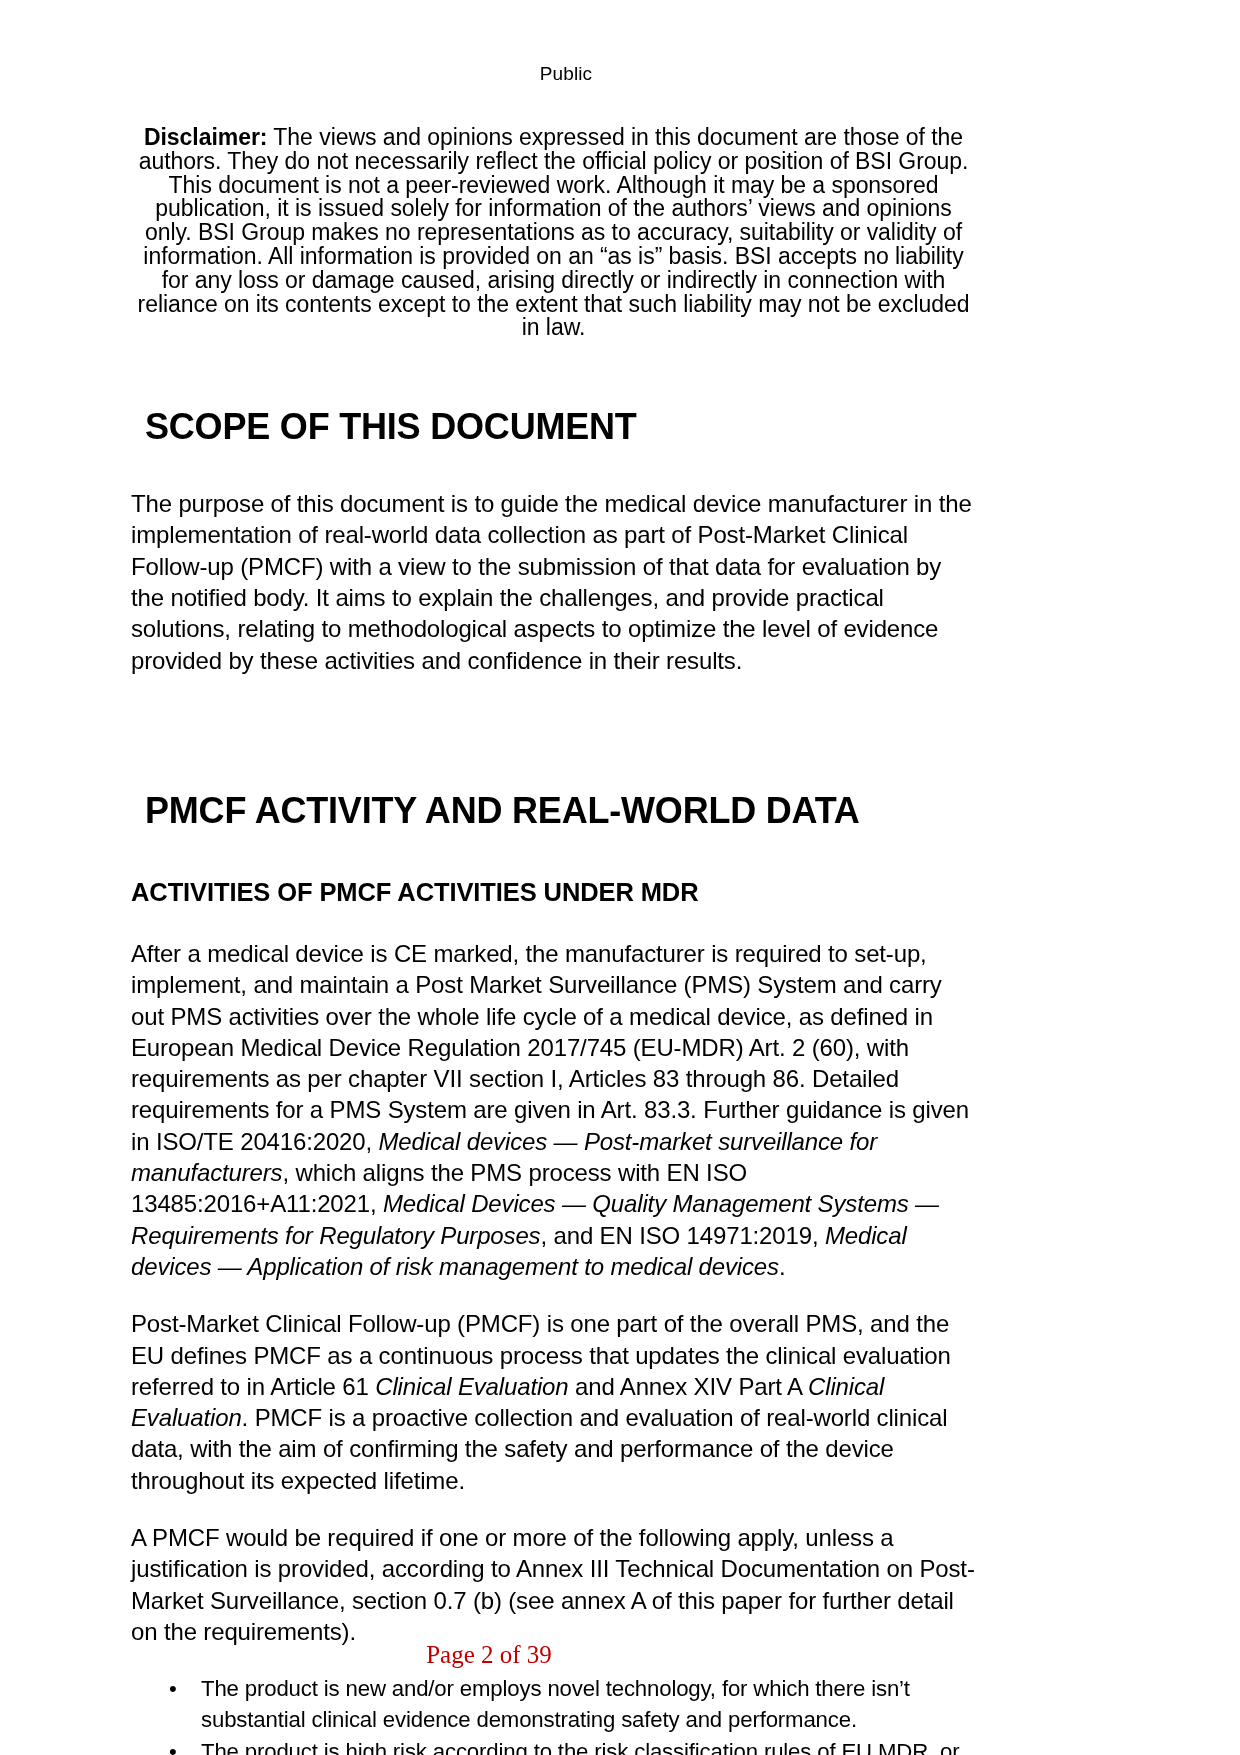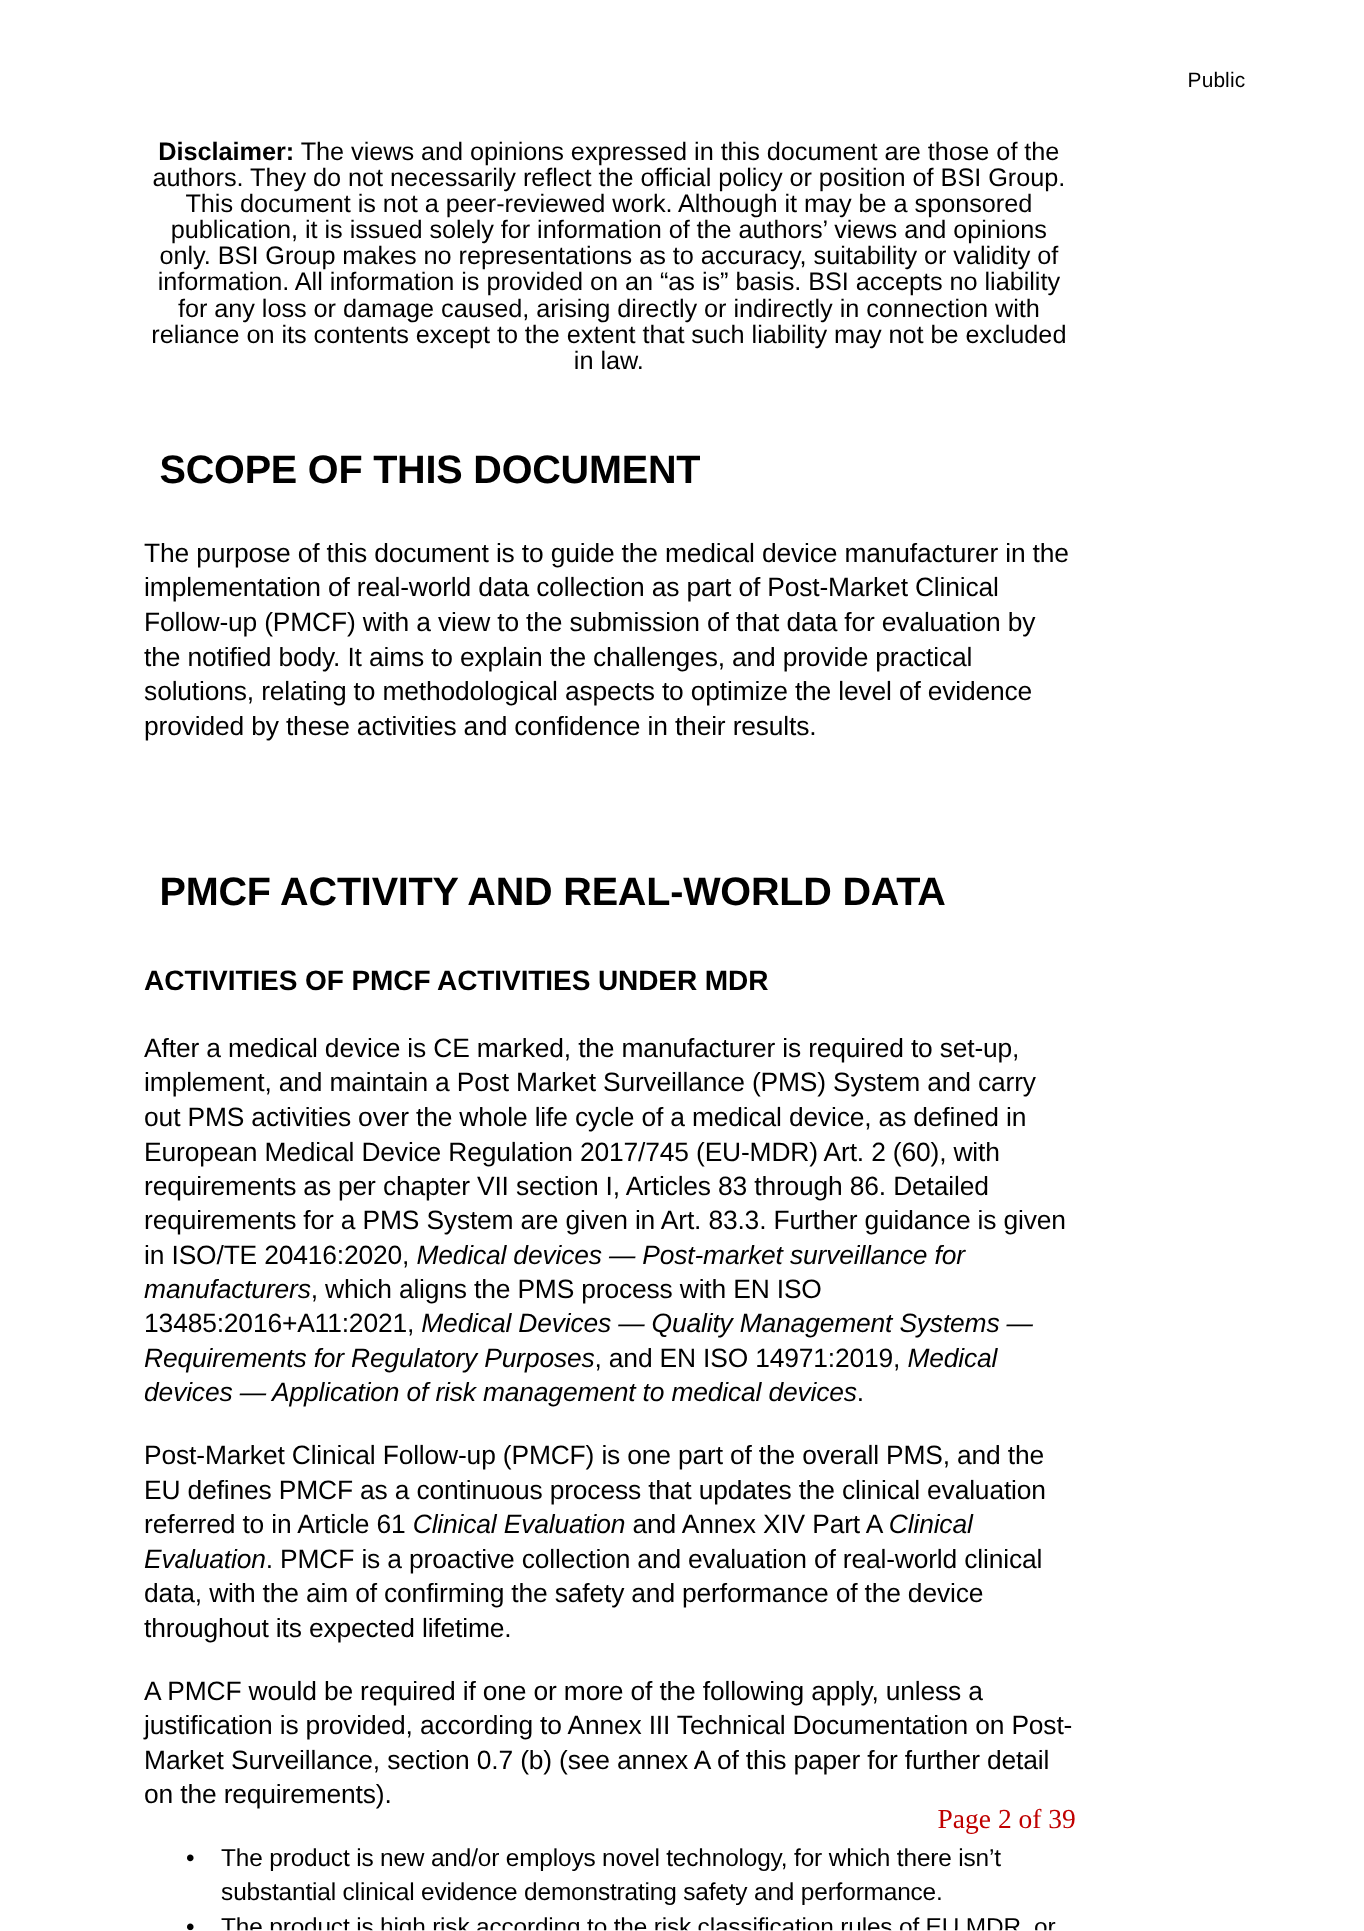--- a/index.html
+++ b/index.html
@@ -21,21 +21,21 @@
     box-sizing: border-box;
     background: #ffffff;
     overflow: hidden;
   }
   
   .doc-header {
     position: absolute;
     top: 62px;
     left: 0;
     width: 1132px;
-    text-align: right;
+    text-align: center;
     font-size: 19px;
     line-height: 24px;
     letter-spacing: 0.1px;
   }
   
   .content {
     position: absolute;
     top: 126px;
     left: 131px;
     width: 845px;
@@ -101,21 +101,21 @@
     top: 0;
     font-size: 22.2px;
     line-height: 31.3px;
   }
   
   .footer-pagenum {
     position: absolute;
     left: 0;
     top: 1640px;
     width: 1240px;
-    text-align: right;
+    text-align: center;
     padding-right: 262px;
     box-sizing: border-box;
     font-family: "Liberation Serif", serif;
     font-size: 25px;
     line-height: 30px;
     color: #C00000;
   }
 </style>
 </head>
 <body>

